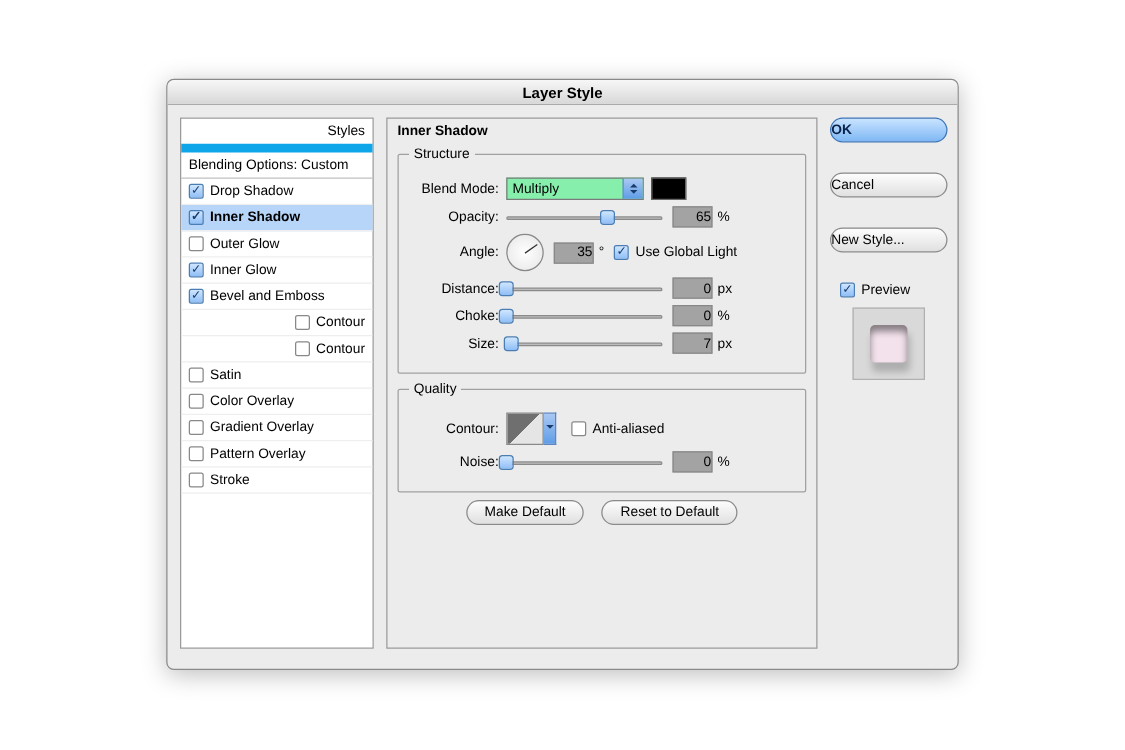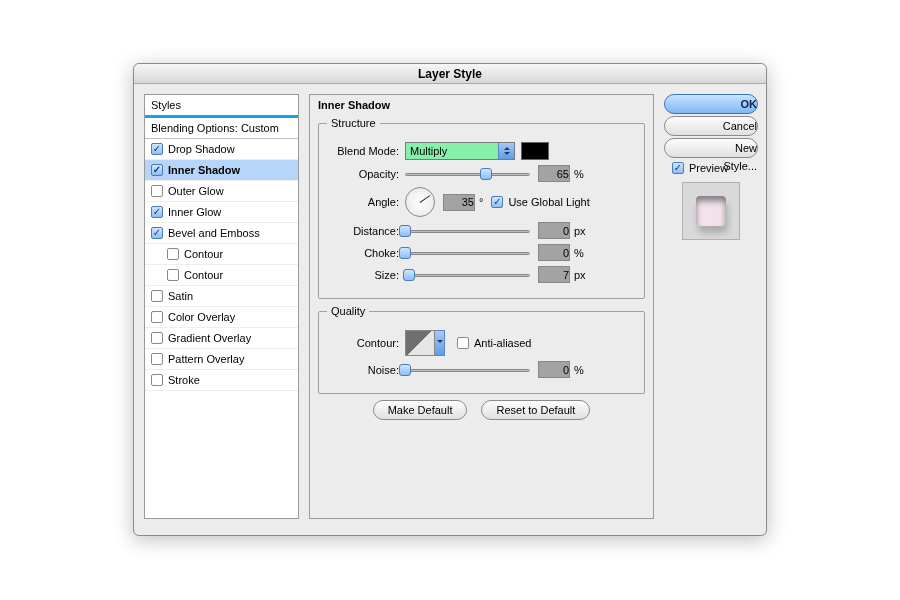--- a/index.html
+++ b/index.html
@@ -1,25 +1,25 @@
 <!DOCTYPE html>
 <html><head>
 <meta charset="utf-8">
 <style>
 * { box-sizing: border-box; margin: 0; padding: 0; }
 body { font-family: "Lucida Grande", Arial, sans-serif; font-size: 11px; color: #000; background: #fff; }
 .dialog { position: absolute; left: 133px; top: 63px; width: 634px; height: 473px; background: #ececec; border: 1px solid #8a8a8a; border-radius: 6px; box-shadow: 0 4px 20px rgba(0,0,0,0.25); }
 .titlebar { height: 20px; background: linear-gradient(#f7f7f7,#d8d8d8); border-bottom: 1px solid #aaa; border-radius: 6px 6px 0 0; text-align: center; line-height: 20px; font-size: 12px; font-weight: bold; }
 .content { position: relative; padding: 10px; height: calc(100% - 20px); }
 .styles-panel { position: absolute; left: 10px; top: 10px; width: 155px; height: 425px; background: #fff; border: 1px solid #9a9a9a; }
-.styles-head { padding: 4px 6px; border-bottom: 3px solid #0ea5e9; }
+.styles-head { padding: 4px 6px; border-bottom: 7px solid #0ea5e9; text-align: right; }
 .styles-sub { padding: 4px 6px; border-bottom: 1px solid #c0c0c0; }
 .style-row { display: flex; align-items: center; padding: 4px 6px; border-bottom: 1px solid #eee; cursor: default; }
 .style-row.selected { background: #b7d5f8; font-weight: bold; }
-.style-row.indent { padding-left: 22px; }
+.style-row.indent { padding-left: 22px; justify-content: flex-end; }
 .cb { width: 12px; height: 12px; border: 1px solid #888; border-radius: 2px; margin-right: 5px; background: #fff; display: inline-flex; align-items: center; justify-content: center; flex-shrink: 0; }
 .cb.checked { background: linear-gradient(#cfe6ff,#8fbef6); border-color: #4a7db3; }
 .cb.checked::after { content: "✓"; font-size: 10px; color: #163d6b; line-height: 1; }
 .main-panel { position: absolute; left: 175px; top: 10px; width: 345px; height: 425px; background: #ececec; border: 1px solid #9a9a9a; }
 fieldset { border: 1px solid #a0a0a0; margin: 6px 8px; padding: 8px 8px 10px 8px; border-radius: 2px; }
 legend { padding: 0 4px; }
 .row { display: flex; align-items: center; margin: 5px 0; }
 .row-label { width: 78px; text-align: right; padding-right: 6px; flex-shrink: 0; }
 .select { width: 110px; height: 18px; border: 1px solid #7a7a7a; background: #86efac; display: inline-flex; align-items: center; padding: 0 4px; position: relative; }
 .select-arrows { position: absolute; right: 0; top: 0; width: 16px; height: 100%; background: linear-gradient(#a9c8f4,#5f9de6); border-left: 1px solid #5a86c2; display: flex; flex-direction: column; align-items: center; justify-content: center; }
@@ -32,21 +32,21 @@
 .numbox { width: 32px; height: 17px; border: 1px solid #888; background: #a3a3a3; text-align: right; margin-left: 8px; font-size: 11px; padding: 1px 0; }
 .unit { margin-left: 4px; }
 .angle-dial { width: 30px; height: 30px; border: 1px solid #888; border-radius: 50%; background: radial-gradient(#fff,#e5e5e5); position: relative; }
 .angle-dial .hand { position: absolute; left: 50%; top: 50%; width: 12px; height: 1px; background: #333; transform-origin: left center; transform: rotate(-35deg); }
 .contour-sw { width: 30px; height: 26px; border: 1px solid #888; background: linear-gradient(135deg,#6f6f6f 49%,#e5e5e5 50%); position: relative; }
 .contour-dd { width: 10px; height: 26px; background: linear-gradient(#a9c8f4,#5f9de6); border: 1px solid #5a86c2; border-left: none; display: flex; align-items: center; justify-content: center; }
 .contour-dd::after { content: ""; border: 3px solid transparent; border-top-color: #1a3a6a; }
 .btn-row { display: flex; justify-content: center; gap: 14px; margin-top: 2px; }
 .mac-btn { height: 20px; padding: 0 14px; border: 1px solid #8a8a8a; border-radius: 10px; background: linear-gradient(#fdfdfd,#e0e0e0); cursor: default; display: inline-flex; align-items: center; font-size: 11px; }
 .right-col { position: absolute; left: 530px; top: 10px; width: 94px; }
-.rbtn { width: 94px; height: 20px; border: 1px solid #8a8a8a; border-radius: 11px; background: linear-gradient(#fdfdfd,#e0e0e0); margin-bottom: 2px; text-align: right; line-height: 18px; cursor: default; font-size: 11px; padding-left: 40px; }
+.rbtn { width: 94px; height: 20px; border: 1px solid #8a8a8a; border-radius: 11px; background: linear-gradient(#fdfdfd,#e0e0e0); margin-bottom: 24px; text-align: left; line-height: 18px; cursor: default; font-size: 11px; }
 .rbtn.primary { background: linear-gradient(#c8e3ff,#7fb8f4); border-color: #3d74b7; font-weight: bold; color: #0a2249; }
 .preview-row { display: flex; align-items: center; margin: 4px 0 8px 8px; }
 .preview-box { width: 58px; height: 58px; background: #d9d9d9; border: 1px solid #b0b0b0; margin-left: 18px; display: flex; align-items: center; justify-content: center; }
 .preview-shape { width: 30px; height: 30px; background: #f3e2ec; border-radius: 4px; box-shadow: inset 0 5px 6px rgba(0,0,0,0.45), 2px 7px 6px rgba(0,0,0,0.2); }
 .panel-title { padding: 4px 8px 0 8px; font-weight: bold; }
 </style>
 </head>
 <body>
 
 <div class="dialog">

